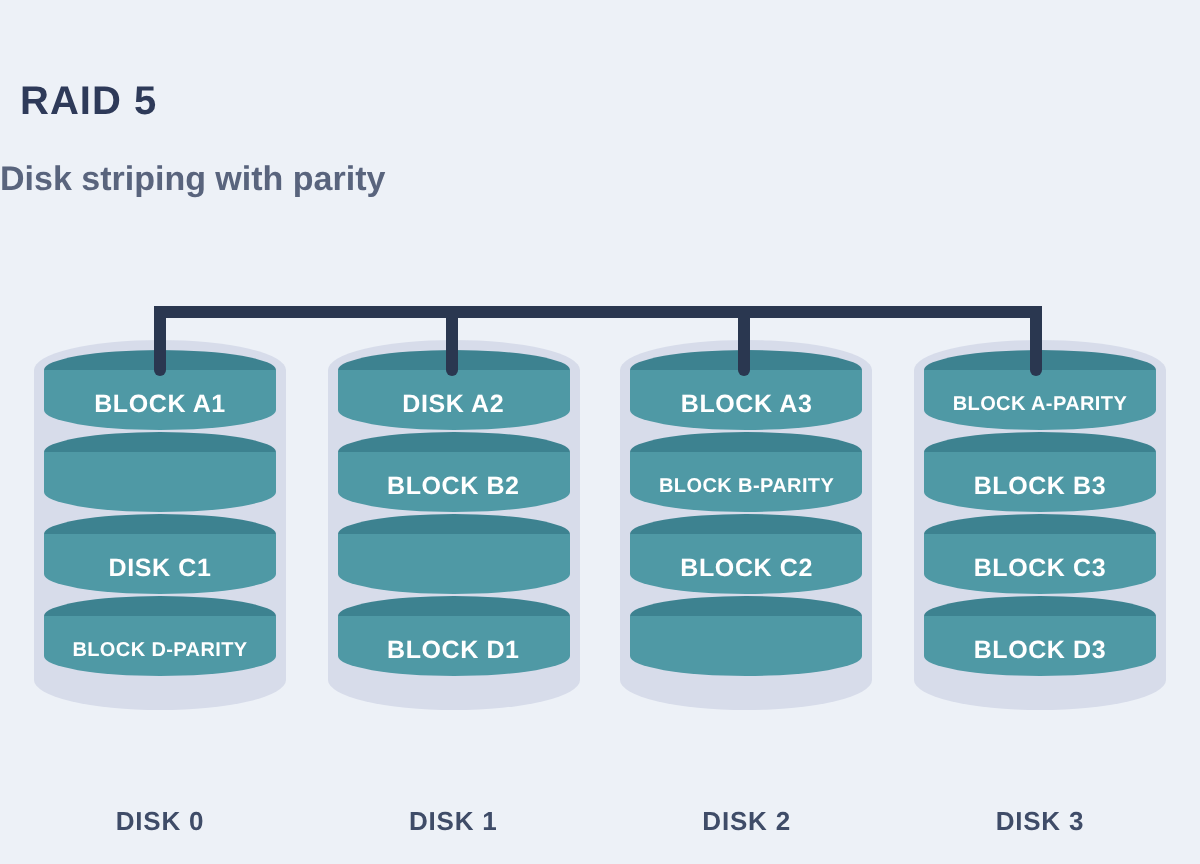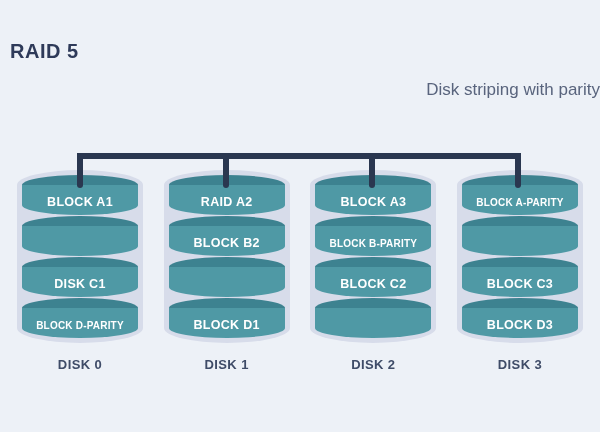--- a/index.html
+++ b/index.html
@@ -27,23 +27,23 @@
     font-size: 20px;
     font-weight: 700;
     color: var(--title-text, #2e3a59);
     letter-spacing: 0.5px;
   }
   .subtitle {
     position: absolute;
     top: 80px;
     left: 0;
     width: 100%;
-    text-align: right;
+    text-align: left;
     font-size: 17px;
-    font-weight: 400;
+    font-weight: 700;
     color: var(--subtitle-text, #59647d);
   }
   
   .bus-h {
     position: absolute;
     left: 77px;
     top: 153px;
     width: 444px;
     height: 6px;
     background: var(--connector, #2a3750);
@@ -71,34 +71,35 @@
     width: 566px;
     display: flex;
     justify-content: space-between;
     z-index: 2;
   }
   .disk {
     display: flex;
     flex-direction: column;
     align-items: center;
     width: 126px;
+    gap: 34px;
   }
   .stack {
     box-sizing: border-box;
     width: 126px;
     padding: 5px;
     background: var(--casing, #d7dcea);
     border-radius: 50% / 15px;
   }
   .block {
     position: relative;
     height: 40px;
     margin-bottom: 1px;
   }
-  .block:last-child { margin-bottom: 0; text-align: right; }
+  .block:last-child { margin-bottom: 12px; text-align: right; }
   .block-top {
     position: absolute;
     top: 0; left: 0; right: 0;
     height: 20px;
     background: var(--cylinder-top, #3d8290);
     border-radius: 50%;
   }
   .block-body {
     position: absolute;
     top: 10px; left: 0; right: 0; bottom: 0;
@@ -167,21 +168,21 @@
           </div>
         </div>
     <div class="disk-label">DISK 0</div>
   </div>
 
   <div class="disk">
     <div class="stack">
           <div class="block">
             <div class="block-top"></div>
             <div class="block-body"></div>
-            <span class="block-label">RAID A2</span>
+            <span class="block-label">DISK A2</span>
           </div>
           <div class="block">
             <div class="block-top"></div>
             <div class="block-body"></div>
             <span class="block-label">BLOCK B2</span>
           </div>
           <div class="block parity">
             <div class="block-top"></div>
             <div class="block-body"></div>
           </div>
@@ -222,20 +223,21 @@
   <div class="disk">
     <div class="stack">
           <div class="block parity">
             <div class="block-top"></div>
             <div class="block-body"></div>
             <span class="block-label">BLOCK A-PARITY</span>
           </div>
           <div class="block">
             <div class="block-top"></div>
             <div class="block-body"></div>
+            <span class="block-label">BLOCK B3</span>
           </div>
           <div class="block">
             <div class="block-top"></div>
             <div class="block-body"></div>
             <span class="block-label">BLOCK C3</span>
           </div>
           <div class="block">
             <div class="block-top"></div>
             <div class="block-body"></div>
             <span class="block-label">BLOCK D3</span>

